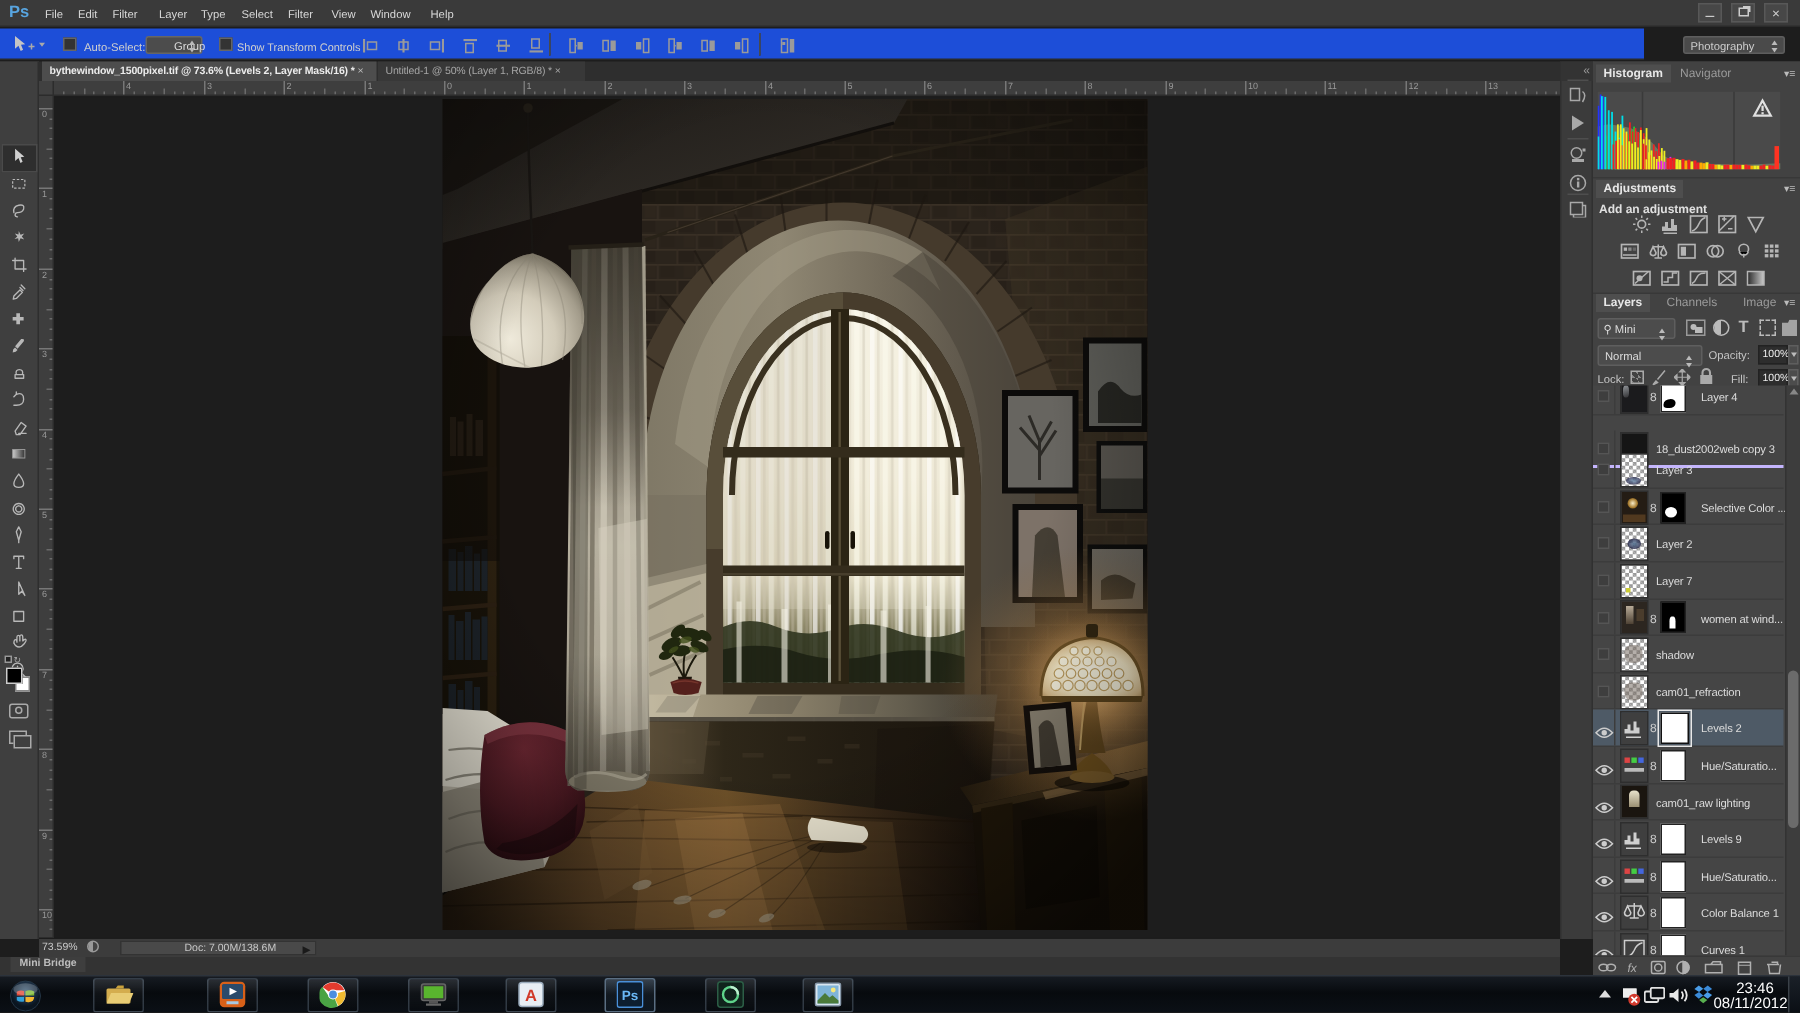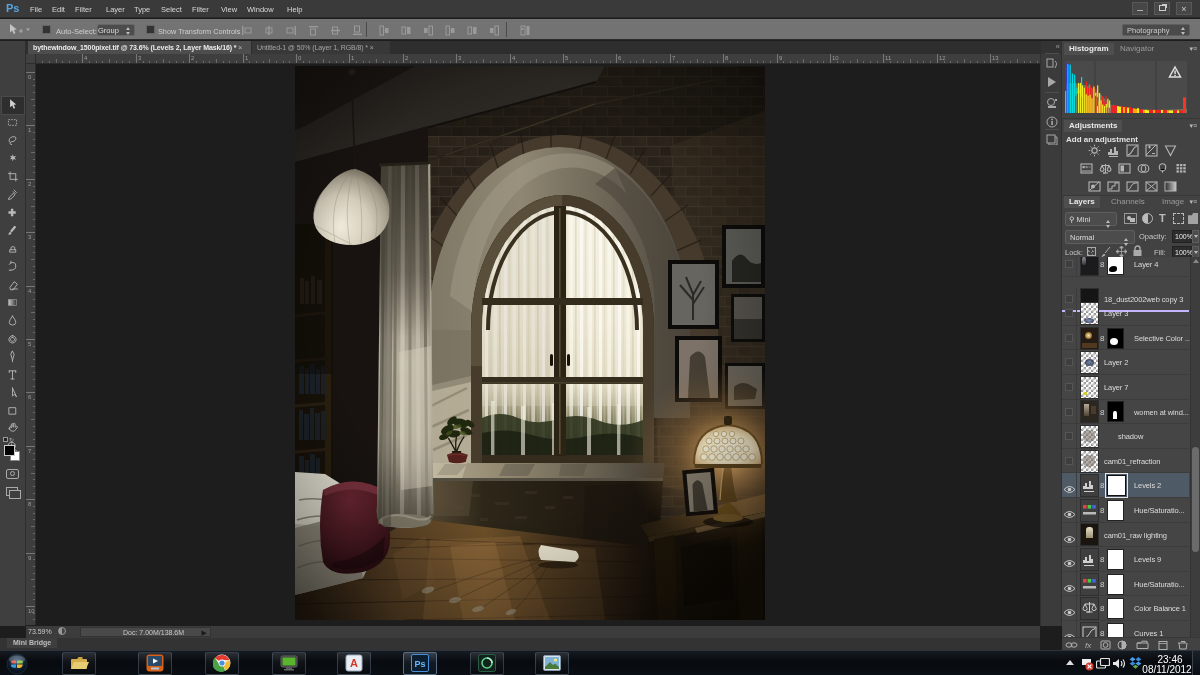--- a/index.html
+++ b/index.html
@@ -2,25 +2,25 @@
 <html><head><meta charset="utf-8">
 <style>
 *{margin:0;padding:0;box-sizing:border-box}
 html,body{width:1200px;height:675px;overflow:hidden;background:#1e1e1e;font-family:"Liberation Sans",sans-serif;}
 .abs{position:absolute}
 #app{position:relative;width:1200px;height:675px;background:#1d1d1d}
 #menubar{left:0;top:0;width:1200px;height:18px;background:#3a3a3a;border-bottom:1px solid #2a2a2a}
 #menubar .mi{position:absolute;top:5px;font-size:7.5px;color:#d8d8d8}
 #pslogo{position:absolute;left:6px;top:2px;font-size:11px;font-weight:bold;color:#58a5e0}
 .winbtn{position:absolute;top:2px;width:19px;height:13px;background:#474747;border:1px solid #585858;color:#ccc;font-size:8px;text-align:center;line-height:12px}
-#optbar{left:0;top:19px;width:1200px;height:21px;background:#737373;border-bottom:1px solid #2b2b2b}
+#optbar{left:0;top:19px;width:1096px;height:21px;background:#1d4ed8;border-bottom:1px solid #2b2b2b}
 #optbar .t{position:absolute;top:8px;font-size:7.5px;color:#cfcfcf}
 .cb{position:absolute;top:6px;width:9px;height:9px;background:#333;border:1px solid #666}
 .vdiv{position:absolute;top:3px;width:1px;height:15px;background:#2e2e2e;border-right:1px solid #4a4a4a}
-#groupdd{position:absolute;left:97px;top:5px;width:38px;height:12px;background:#4c4c4c;border:1px solid #666;border-radius:2px;font-size:7.5px;color:#ddd;padding:1px 0}
+#groupdd{position:absolute;left:97px;top:5px;width:38px;height:12px;background:#4c4c4c;border:1px solid #666;border-radius:2px;font-size:7.5px;color:#ddd;padding:1px 18px}
 #wsdd{position:absolute;left:1122px;top:5px;width:68px;height:12px;background:#4a4a4a;border:1px solid #5e5e5e;border-radius:2px;font-size:7.5px;color:#ccc;padding:1px 4px}
 .updn{display:inline-block;width:5px;height:8px;position:relative}
 .updn:before{content:"";position:absolute;left:0;top:0;border-left:2.5px solid transparent;border-right:2.5px solid transparent;border-bottom:3px solid #bbb}
 .updn:after{content:"";position:absolute;left:0;bottom:0;border-left:2.5px solid transparent;border-right:2.5px solid transparent;border-top:3px solid #bbb}
 #tabbar{left:0;top:41px;width:1040px;height:13px;background:#2e2e2e}
 .dtab{position:absolute;top:0;height:13px;font-size:7px;font-weight:bold;padding:3px 0 0 5px;white-space:nowrap;overflow:hidden;letter-spacing:-0.1px}
 #hruler{left:36px;top:54px;width:1004px;height:10px;background:#3e3e3e;border-bottom:1px solid #2c2c2c;overflow:hidden}
 #vruler{left:26px;top:54px;width:10px;height:571px;background:#3e3e3e;border-right:1px solid #2c2c2c;overflow:hidden}
 #rcorner{left:26px;top:54px;width:10px;height:10px;background:#414141;border-right:1px solid #2c2c2c;border-bottom:1px solid #2c2c2c}
 .rnum{position:absolute;font-size:6px;color:#9a9a9a}
@@ -1259,21 +1259,21 @@
         </div>
         <div class="abs" style="left:0;top:167.2px;width:127px;height:24.6px;background:transparent;border-bottom:1px solid #3c3c3c">
           <div style="position:absolute;left:0;top:0;width:15px;height:100%;border-right:1px solid #3c3c3c">
             <span style="position:absolute;left:3px;top:8px;width:8px;height:8px;background:#3e3e3e;border:1px solid #555"></span>
           </div>
           <div style="position:absolute;left:19px;top:1.8px;width:17px;height:21px;outline:1px solid #2e2e2e">
             <div style="width:100%;height:100%;background-image:linear-gradient(45deg,#999 25%,transparent 25%,transparent 75%,#999 75%),linear-gradient(45deg,#999 25%,transparent 25%,transparent 75%,#999 75%);background-size:5px 5px;background-position:0 0,2.5px 2.5px;background-color:#fff;">
               <div style="position:absolute;left:2px;top:4px;width:12px;height:12px;background:rgba(120,110,100,.55);border-radius:40%"></div>
             </div>
           </div>
-          <div class="lname" style="left:56px;top:8px">shadow</div>
+          <div class="lname" style="left:42px;top:8px">shadow</div>
         </div>
         <div class="abs" style="left:0;top:191.8px;width:127px;height:24.6px;background:transparent;border-bottom:1px solid #3c3c3c">
           <div style="position:absolute;left:0;top:0;width:15px;height:100%;border-right:1px solid #3c3c3c">
             <span style="position:absolute;left:3px;top:8px;width:8px;height:8px;background:#3e3e3e;border:1px solid #555"></span>
           </div>
           <div style="position:absolute;left:19px;top:1.8px;width:17px;height:21px;outline:1px solid #2e2e2e">
             <div style="width:100%;height:100%;background-image:linear-gradient(45deg,#999 25%,transparent 25%,transparent 75%,#999 75%),linear-gradient(45deg,#999 25%,transparent 25%,transparent 75%,#999 75%);background-size:5px 5px;background-position:0 0,2.5px 2.5px;background-color:#fff;">
               <div style="position:absolute;left:2px;top:4px;width:12px;height:12px;background:rgba(120,110,100,.55);border-radius:40%"></div>
             </div>
           </div>

